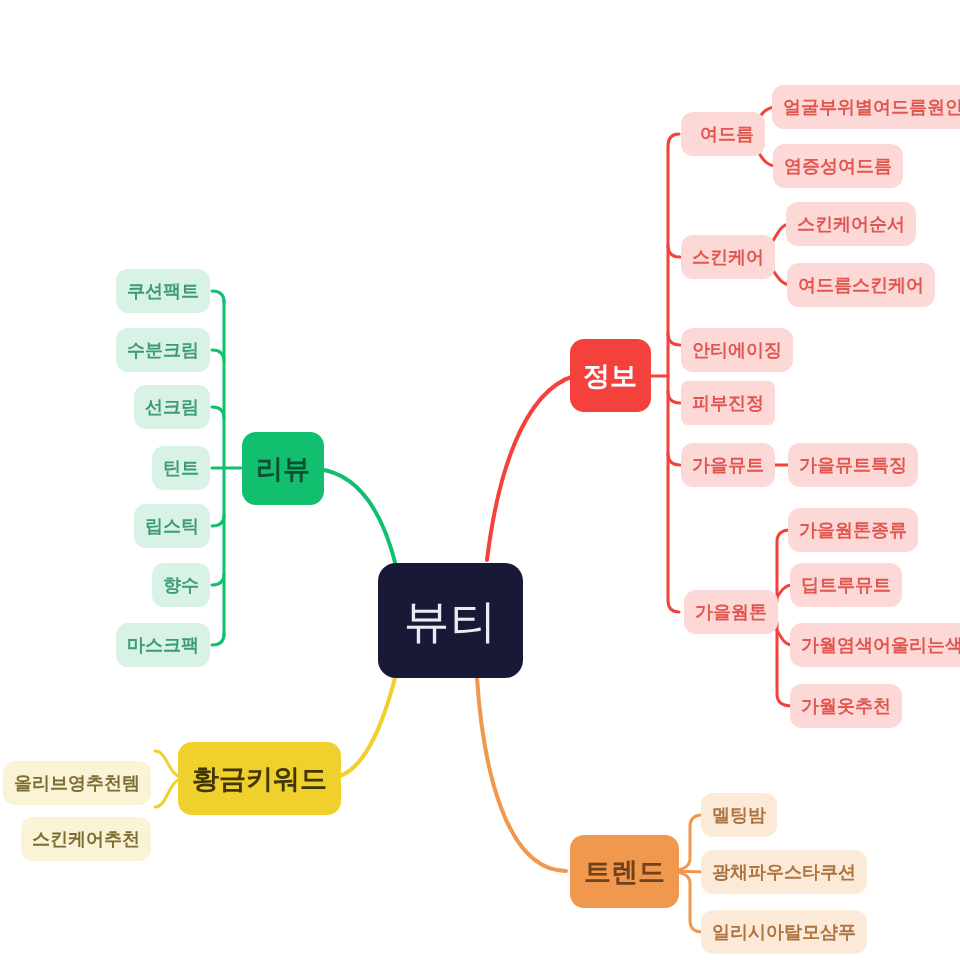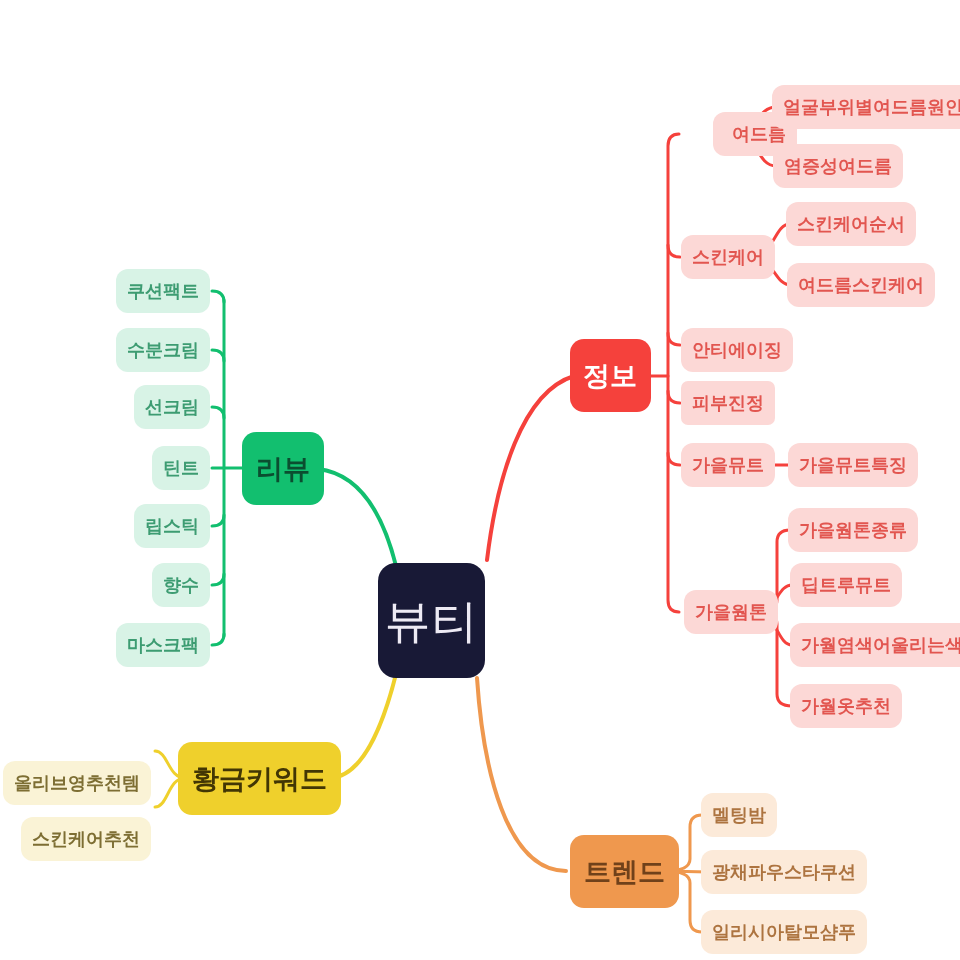--- a/index.html
+++ b/index.html
@@ -14,21 +14,21 @@
   svg.wires path{fill:none;stroke-linecap:round;stroke-linejoin:round;}
 
   .node{
     position:absolute;
     white-space:nowrap;
     line-height:1;
     text-align:center;
     box-sizing:border-box;
   }
   .center-node{
-    width:107px;height:115px;
+    width:145px;height:115px;
     display:flex;align-items:center;justify-content:center;
     background:#181936;color:#edeaf4;
     border-radius:18px;
     font-size:46px;font-weight:500;
     letter-spacing:1px;
   }
   .parent{
     font-size:27px;font-weight:700;
     padding:23px 14px;
     border-radius:14px;
@@ -104,21 +104,21 @@
   <div class="node parent p-green" style="left:242px;top:432px;">리뷰</div>
   <div class="node child c-green" style="right:750px;top:269px;">쿠션팩트</div>
   <div class="node child c-green" style="right:750px;top:328px;">수분크림</div>
   <div class="node child c-green" style="right:750px;top:385px;">선크림</div>
   <div class="node child c-green" style="right:750px;top:446px;">틴트</div>
   <div class="node child c-green" style="right:750px;top:504px;">립스틱</div>
   <div class="node child c-green" style="right:750px;top:563px;">향수</div>
   <div class="node child c-green" style="right:750px;top:623px;">마스크팩</div>
 
   <div class="node parent p-red" style="left:570px;top:339px;padding-left:13px;">정보</div>
-  <div class="node child c-red" style="left:713px;top:112px;padding-left:19px;">여드름</div>
+  <div class="node child c-red" style="left:681px;top:112px;padding-left:19px;">여드름</div>
   <div class="node child c-red" style="left:681px;top:235px;">스킨케어</div>
   <div class="node child c-red" style="left:681px;top:328px;">안티에이징</div>
   <div class="node child c-red" style="left:681px;top:381px;border-radius:7px;">피부진정</div>
   <div class="node child c-red" style="left:681px;top:443px;">가을뮤트</div>
   <div class="node child c-red" style="left:684px;top:590px;">가을웜톤</div>
 
   <div class="node child c-red" style="left:772px;top:85px;">얼굴부위별여드름원인</div>
   <div class="node child c-red" style="left:773px;top:144px;">염증성여드름</div>
   <div class="node child c-red" style="left:786px;top:202px;">스킨케어순서</div>
   <div class="node child c-red" style="left:787px;top:263px;">여드름스킨케어</div>

